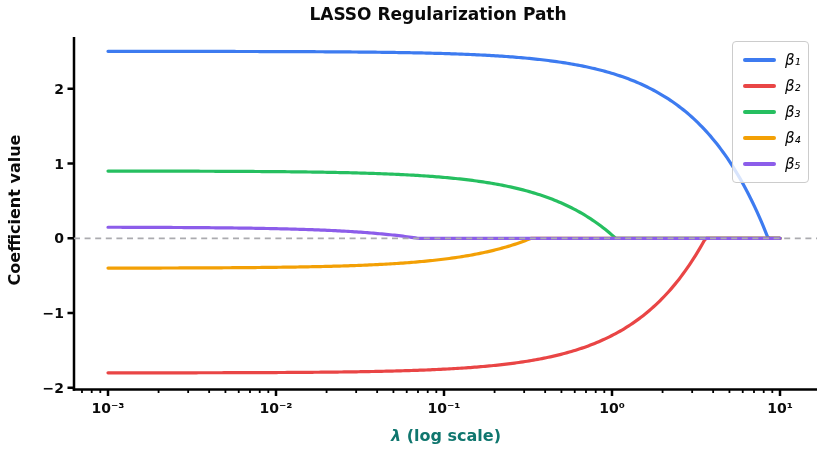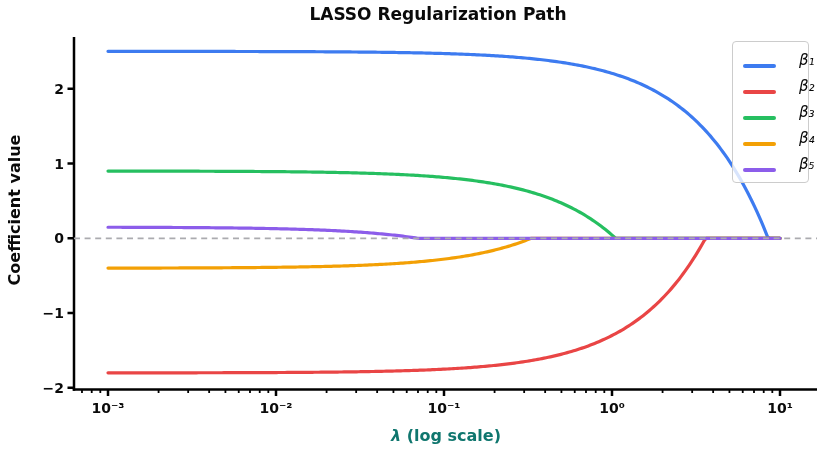--- a/index.html
+++ b/index.html
@@ -47,21 +47,21 @@
     width: 77px; height: 142px;
     box-sizing: border-box;
     background: rgba(255, 255, 255, 0.8);
     border: 1px solid #cccccc;
     border-radius: 4px;
     display: flex;
     flex-direction: column;
     justify-content: space-around;
     padding: 5px 10px;
   }
-  .legend-row { display: flex; align-items: flex-end; gap: 23px; }
+  .legend-row { display: flex; align-items: center; gap: 9px; }
   .legend-swatch { width: 33px; height: 4px; border-radius: 2px; flex: none; }
   .legend-label { font-size: 15px; font-style: italic; color: #0a0a0a; line-height: 1; }
   svg text { font-family: "DejaVu Sans", sans-serif; }
 </style>
 </head>
 <body>
 
 <div class="figure">
   <div class="chart-title">LASSO Regularization Path</div>
   <div class="y-label">Coefficient value</div>

